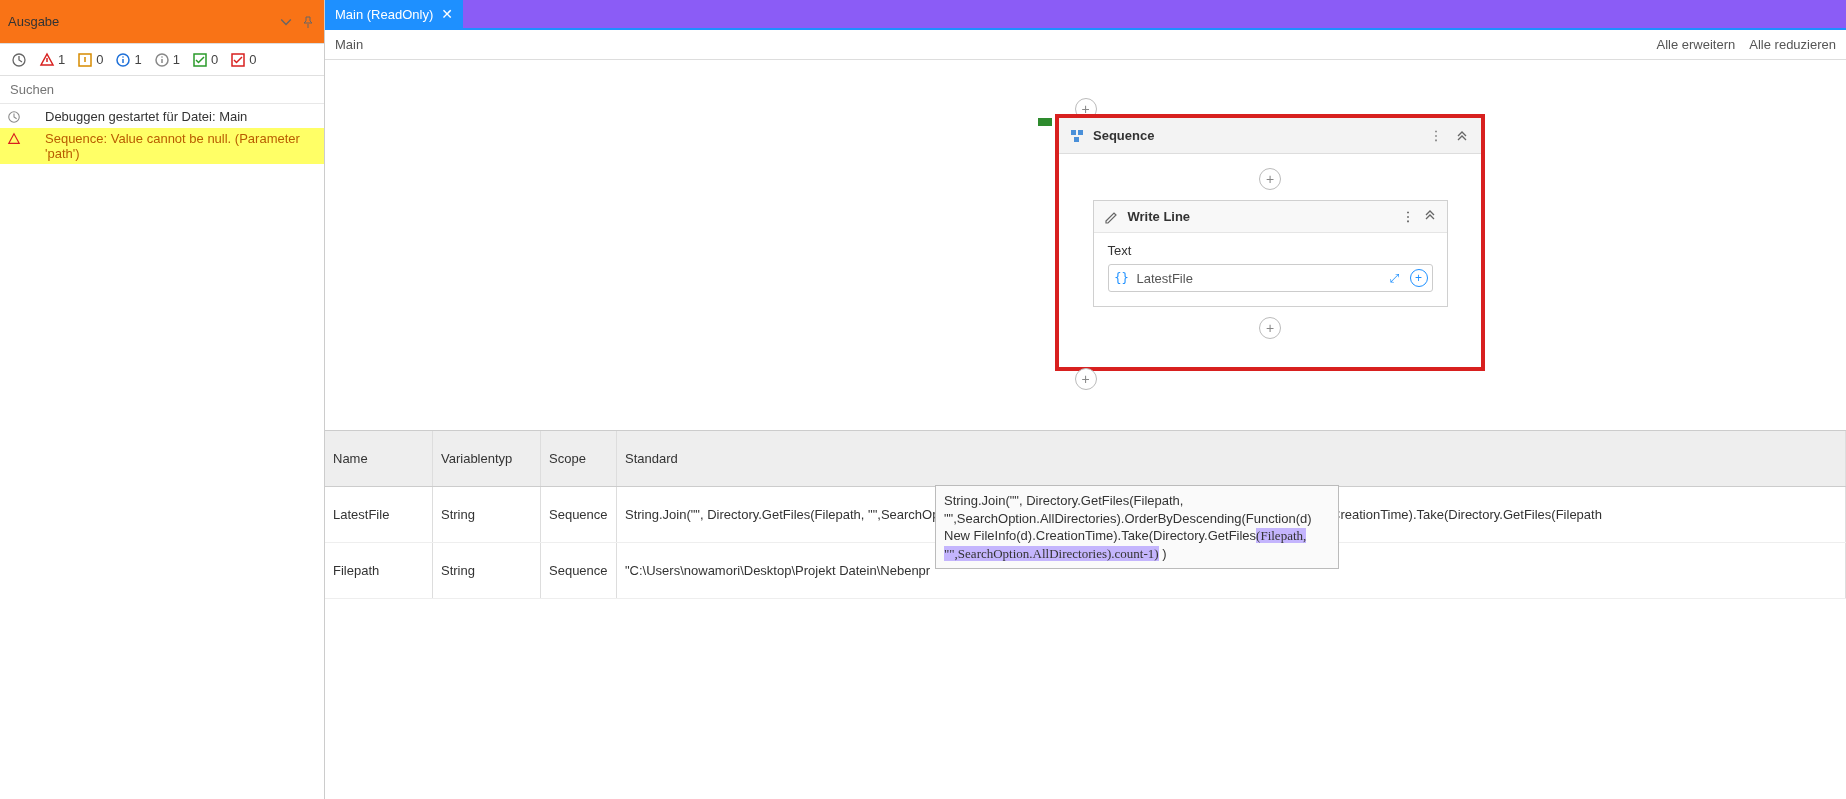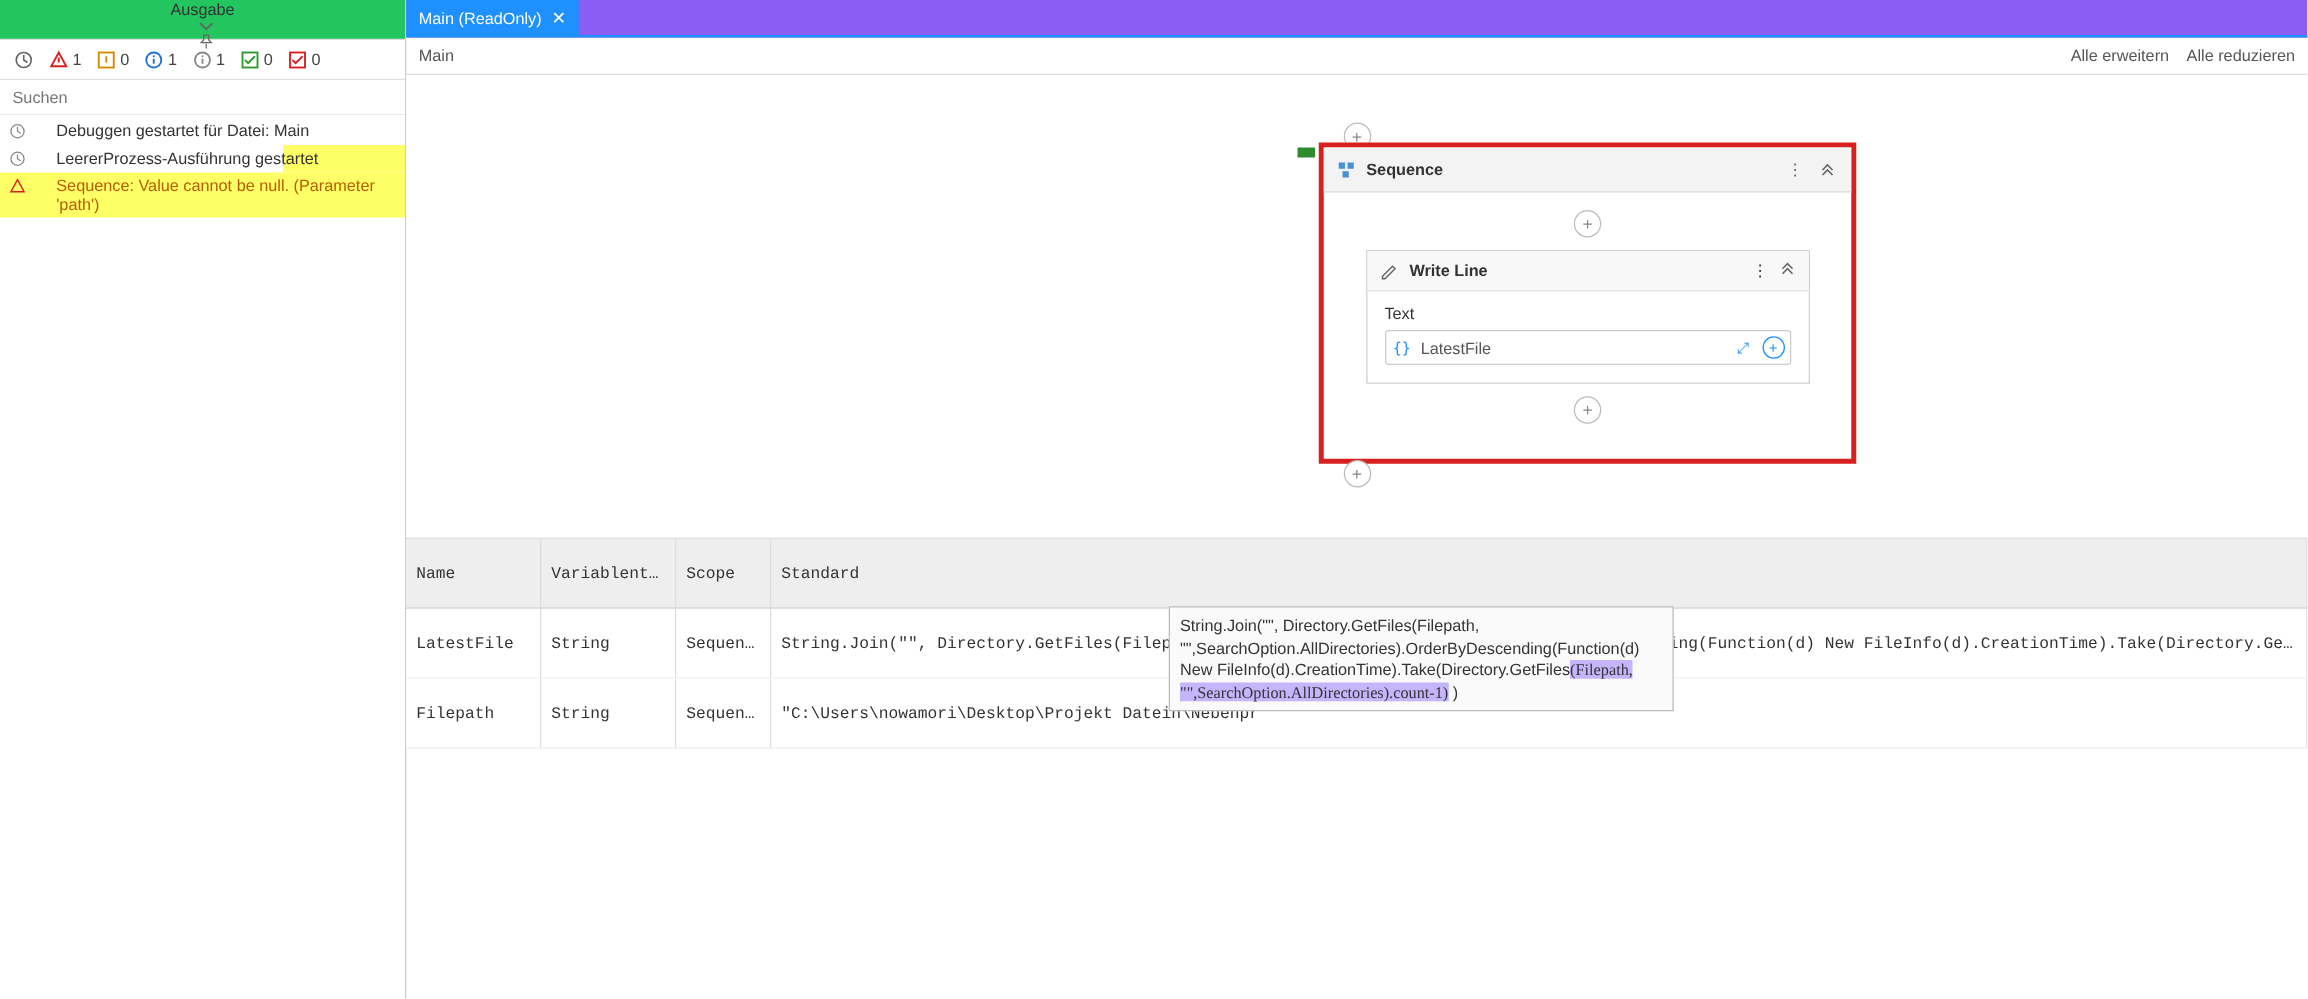--- a/index.html
+++ b/index.html
@@ -2,21 +2,21 @@
 <html><head>
 <meta charset="utf-8">
 <style>
 * { box-sizing: border-box; margin: 0; padding: 0; font-family: "Segoe UI", Arial, sans-serif; }
 body { background: #fff; width: 1846px; height: 799px; overflow: hidden; font-size: 13px; color: #333; }
 
 .layout { display: flex; height: 100%; }
 
 
 .left-panel { width: 325px; border-right: 1px solid #ccc; display: flex; flex-direction: column; }
-.panel-titlebar { background: #22c55e; height: 32px; display: flex; align-items: center; padding: 0 8px; border-bottom: 1px solid #ddd; flex-direction: column; }
+.panel-titlebar { background: #f97316; height: 44px; display: flex; align-items: center; padding: 0 8px; border-bottom: 1px solid #ddd; }
 .panel-titlebar .title { font-size: 13px; color: #333; }
 .panel-titlebar .spacer { flex: 1; }
 .panel-titlebar .icon-btn { width: 16px; height: 16px; margin-left: 6px; display: inline-flex; align-items: center; justify-content: center; cursor: pointer; color: #666; }
 
 .filter-bar { display: flex; align-items: center; height: 32px; padding: 0 6px; border-bottom: 1px solid #e0e0e0; gap: 2px; }
 .filter-item { display: inline-flex; align-items: center; padding: 3px 5px; gap: 3px; font-size: 13px; cursor: pointer; }
 .filter-item .cnt { color: #444; }
 .icon16 { width: 16px; height: 16px; display: inline-flex; align-items: center; justify-content: center; }
 
 .search-row { height: 28px; border-bottom: 1px solid #e8e8e8; }
@@ -62,21 +62,21 @@
 .wl-input-row .val { flex: 1; font-size: 13px; color: #555; }
 .wl-input-row .mini-btn { width: 18px; height: 18px; display: inline-flex; align-items: center; justify-content: center; cursor: pointer; color: #1e90ff; font-size: 12px; }
 .mini-plus-circle { border: 1px solid #1e90ff; border-radius: 50%; }
 
 .green-stub { position: absolute; left: 713px; top: 58px; width: 14px; height: 8px; background: #2e8b2e; }
 
 
 .vars { border-top: 1px solid #ccc; }
 .vars-header, .vars-row { display: grid; grid-template-columns: 108px 108px 76px 1fr; font-size: 13px; }
 .vars-header { background: #eee; border-bottom: 1px solid #ccc; }
-.vars-header > div, .vars-row > div { padding: 20px 8px; border-right: 1px solid #ddd; white-space: nowrap; overflow: hidden; text-overflow: ellipsis; font-family: Liberation Mono, monospace; }
+.vars-header > div, .vars-row > div { padding: 20px 8px; border-right: 1px solid #ddd; white-space: nowrap; overflow: hidden; text-overflow: ellipsis; }
 .vars-row { border-bottom: 1px solid #eee; background: #fff; }
 .vars-row > div { color: #333; }
 
 
 .tooltip { position: absolute; left: 935px; top: 485px; width: 404px; background: #fafafa; border: 1px solid #bbb; padding: 6px 8px; font-size: 13px; color: #333; line-height: 1.35; z-index: 50; }
 .tooltip .hl { background: #c4b5fd; font-family: Liberation Serif, serif; }
 
 .chevron-svg { width: 12px; height: 12px; }
 </style>
 </head>
@@ -173,29 +173,20 @@
 
     <div class="log-list">
       <div class="log-row">
         <span class="icon16">
           <svg width="14" height="14" viewBox="0 0 16 16">
               <circle cx="8" cy="8" r="6" stroke="#888" fill="none" stroke-width="1.2"></circle>
               <path d="M8 4v4l3 2" stroke="#888" fill="none" stroke-width="1.2"></path>
             </svg>
         </span>
         <span class="log-text">Debuggen gestartet für Datei: Main</span>
-      </div>
-      <div class="log-row" style="background:linear-gradient(to right, transparent 0%, transparent 70%, #ffff66 70%);">
-        <span class="icon16">
-          <svg width="14" height="14" viewBox="0 0 16 16">
-              <circle cx="8" cy="8" r="6" stroke="#888" fill="none" stroke-width="1.2"></circle>
-              <path d="M8 4v4l3 2" stroke="#888" fill="none" stroke-width="1.2"></path>
-            </svg>
-        </span>
-        <span class="log-text">LeererProzess-Ausführung gestartet</span>
       </div>
       <div class="log-row highlight-row">
         <span class="icon16">
           <svg width="14" height="14" viewBox="0 0 16 16">
               <path d="M8 2 L14 13 H2 Z" stroke="#d8201f" fill="none" stroke-width="1.3"></path>
             </svg>
         </span>
         <span class="log-text" style="color:#b85c00">Sequence: Value cannot be null. (Parameter 'path')</span>
       </div>
     </div>

